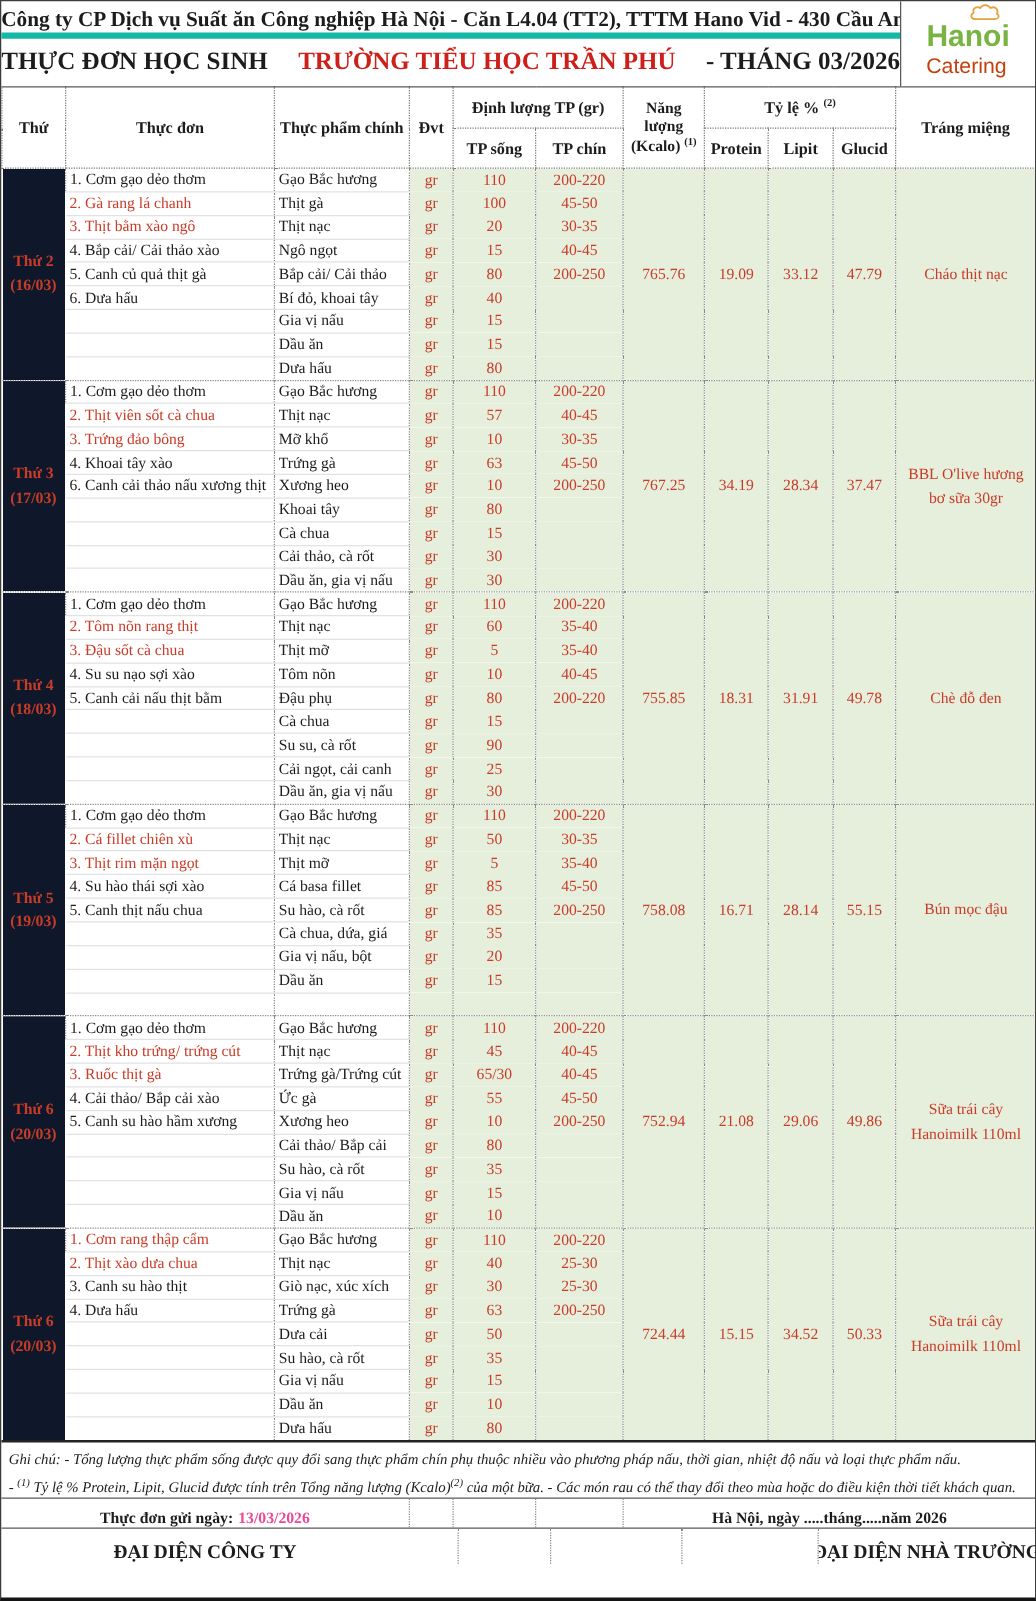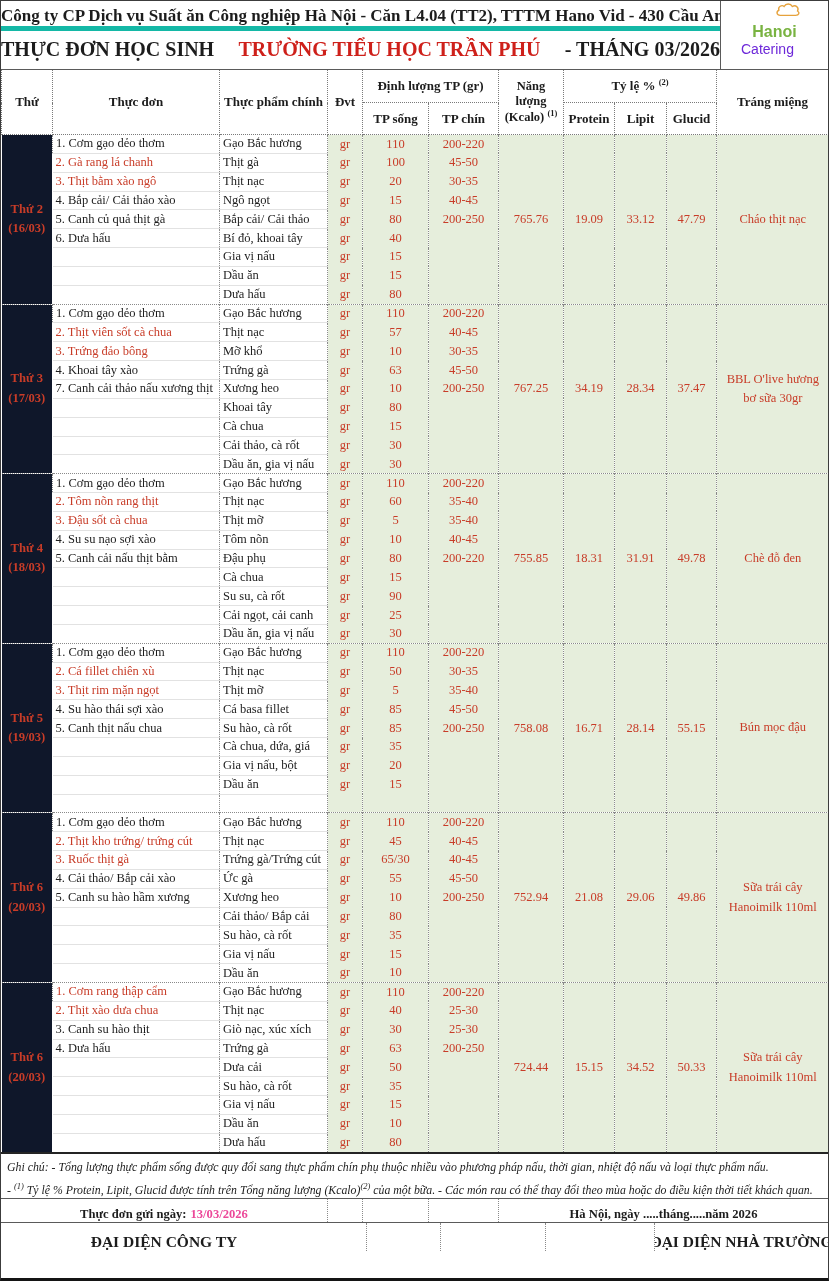--- a/index.html
+++ b/index.html
@@ -20,22 +20,22 @@
   }
   .title-row {
     height:37px; display:flex; align-items:center; justify-content:space-between;
     font-weight:bold; font-size:20px; white-space:nowrap; overflow:hidden;
   }
   .title-red { color:#ce201a; }
   .logo-cell {
     width:108px; border-left:1px solid #5a5a5a; position:relative;
     display:flex; flex-direction:column; align-items:center; justify-content:center;
   }
-  .logo-brand { font-family:"Liberation Sans",sans-serif; font-weight:bold; font-size:16px; color:#79b341; line-height:1; margin-top:10px; }
-  .logo-tag { font-family:"Liberation Sans",sans-serif; font-size:14px; color:#6d28d9; align-self:flex-start; margin-left:20px; margin-top:1px; }
+  .logo-brand { font-family:"Liberation Sans",sans-serif; font-weight:bold; font-size:24px; color:#79b341; line-height:1; margin-top:10px; }
+  .logo-tag { font-family:"Liberation Sans",sans-serif; font-size:17px; color:#c2410c; align-self:flex-start; margin-left:20px; margin-top:1px; }
   .logo-hat { position:absolute; top:2px; left:54px; }
   
   .subtitle {
     height:27px; line-height:25px; border-top:1px solid #5a5a5a;
     font-style:italic; font-size:12px; text-align:center;
     white-space:nowrap; overflow:hidden; padding:0 2px;
   }
   
   table { width:100%; border-collapse:collapse; table-layout:fixed; border-top:1px solid #5a5a5a; }
   thead th {
@@ -253,21 +253,21 @@
           <td class="green num">30-35</td>
         </tr>
         <tr>
           <td class="menu-cell row-line">4. Khoai tây xào</td>
           <td class="ing-cell row-line">Trứng gà</td>
           <td class="green num">gr</td>
           <td class="green num">63</td>
           <td class="green num">45-50</td>
         </tr>
         <tr>
-          <td class="menu-cell row-line">7. Canh cải thảo nấu xương thịt</td>
+          <td class="menu-cell row-line">6. Canh cải thảo nấu xương thịt</td>
           <td class="ing-cell row-line">Xương heo</td>
           <td class="green num">gr</td>
           <td class="green num">10</td>
           <td class="green num">200-250</td>
         </tr>
         <tr>
           <td class="menu-cell row-line"></td>
           <td class="ing-cell row-line">Khoai tây</td>
           <td class="green num">gr</td>
           <td class="green num">80</td>

